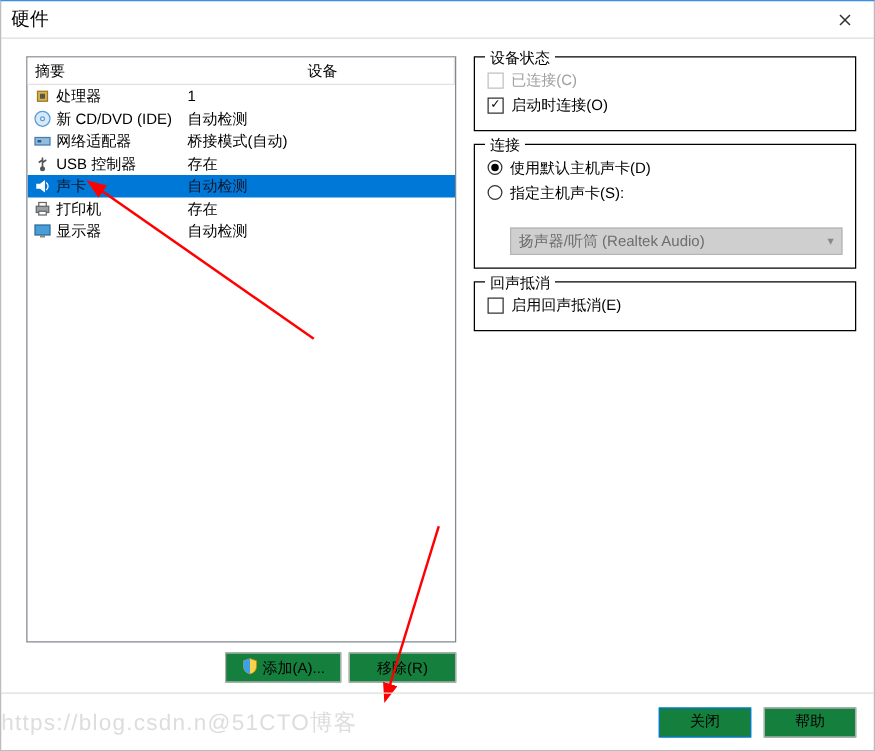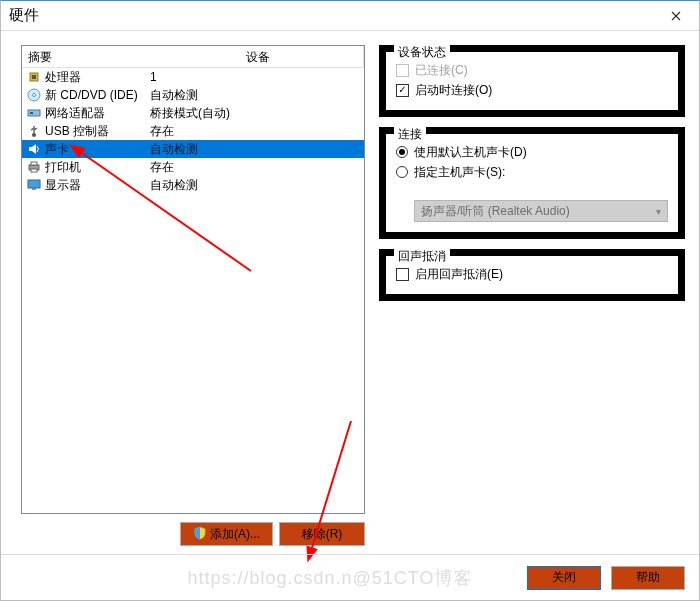--- a/index.html
+++ b/index.html
@@ -15,35 +15,35 @@
   .hcol { padding: 3px 6px; font-weight: 400; color: #000; }
   .hcol.dev { width: 124px; border-right: 1px solid #e1e1e1; }
   .hcol.sum { flex: 1; }
   .list-body { }
   .row { display: flex; height: 18px; align-items: center; cursor: default; }
   .row .cell1 { width: 124px; display: flex; align-items: center; padding-left: 4px; gap: 3px; overflow: hidden; white-space: nowrap; }
   .row .cell2 { flex: 1; padding-left: 4px; overflow: hidden; white-space: nowrap; }
   .row.selected { background: #0078d7; color: #0f172a; justify-content: center; }
   .icon { width: 16px; height: 16px; flex-shrink: 0; display: inline-flex; align-items: center; justify-content: center; }
   .left-buttons { display: flex; justify-content: flex-end; gap: 6px; padding: 8px 0 0 0; }
-  .btn { height: 24px; min-width: 86px; padding: 0 12px; font-size: 12px; background: #c2410c; border: 1px solid #adadad; display: inline-flex; align-items: center; justify-content: center; gap: 3px; cursor: pointer; }
+  .btn { height: 24px; min-width: 86px; padding: 0 12px; font-size: 12px; background: #15803d; border: 1px solid #adadad; display: inline-flex; align-items: center; justify-content: center; gap: 3px; cursor: pointer; }
   .right-col { flex: 1; display: flex; flex-direction: column; gap: 10px; font-size: 12px; }
-  .group { border: 7px solid #000000; padding: 8px 10px 10px 10px; position: relative; }
+  .group { border: 1px solid #000000; padding: 8px 10px 10px 10px; position: relative; }
   .group-title { position: absolute; top: -8px; left: 8px; background: #fff; padding: 0 4px; }
   .check-line, .radio-line { display: flex; align-items: center; gap: 6px; height: 20px; }
   .check-line.disabled { color: #a0a0a0; }
   .check-line.disabled .box { border-color: #c0c0c0; }
   .box { width: 13px; height: 13px; border: 1px solid #333; display: inline-flex; align-items: center; justify-content: center; font-size: 10px; line-height: 1; }
   .radio { width: 12px; height: 12px; border: 1px solid #333; border-radius: 50%; display: inline-flex; align-items: center; justify-content: center; }
   .radio .dot { width: 6px; height: 6px; background: #000; border-radius: 50%; }
   .combo { margin-top: 18px; margin-left: 18px; height: 22px; background: #cfcfcf; color: #6d6d6d; border: 1px solid #b5b5b5; display: flex; align-items: center; justify-content: space-between; padding: 0 6px; }
   .combo .chev { font-size: 10px; color: #888; }
   .footer { height: 46px; border-top: 1px solid #ddd; display: flex; align-items: center; justify-content: flex-end; gap: 10px; padding: 0 14px; position: relative; }
   .footer .btn { min-width: 74px; }
-  .watermark { position: absolute; left: 0; bottom: 10px; right: 0; text-align: center; color: #ddd; font-size: 18px; pointer-events: none; letter-spacing: 1px; padding-right: 40px; }
+  .watermark { position: absolute; left: 0; bottom: 10px; right: 0; text-align: left; color: #ddd; font-size: 18px; pointer-events: none; letter-spacing: 1px; padding-right: 40px; }
   
   .arrow-svg { position: absolute; pointer-events: none; }
   .shield-icon svg { width: 14px; height: 14px; }
 </style>
 </head>
 <body>
 
 <div class="window">
 
   <div class="titlebar">

